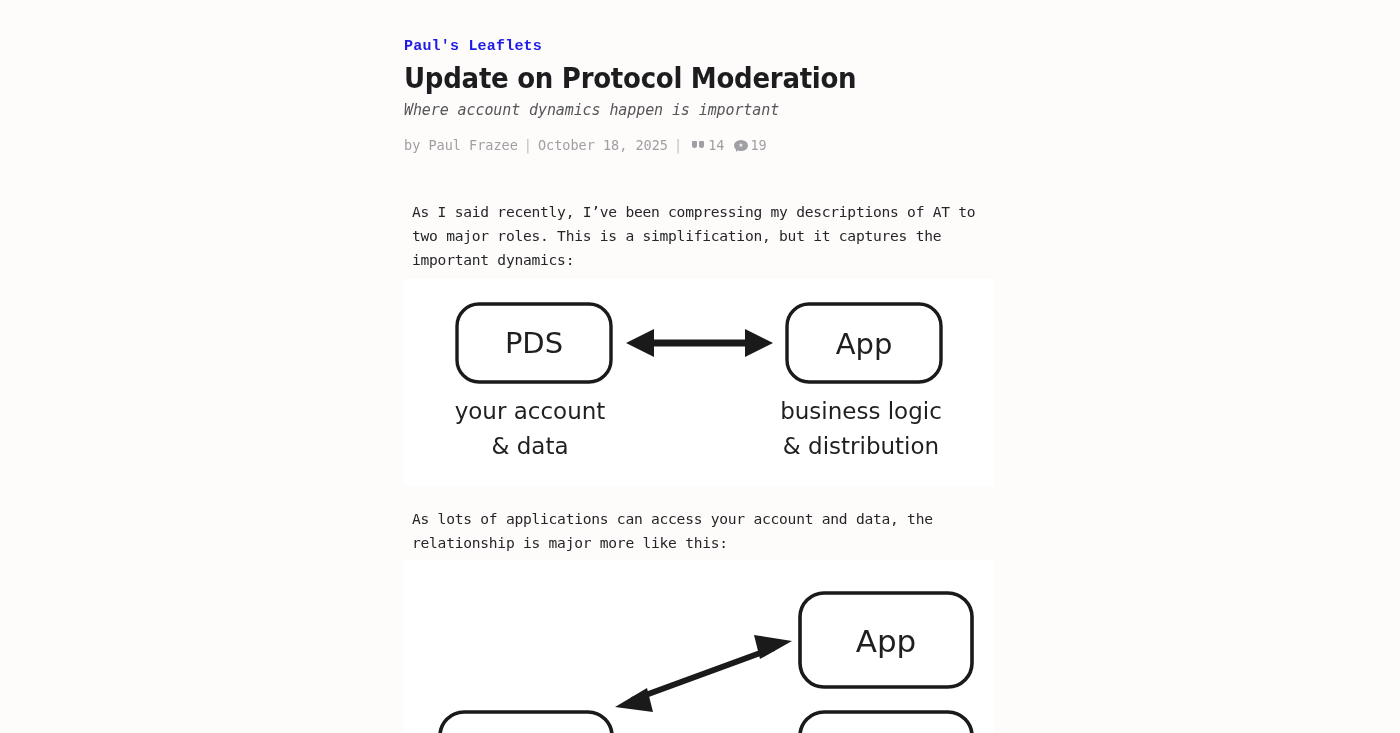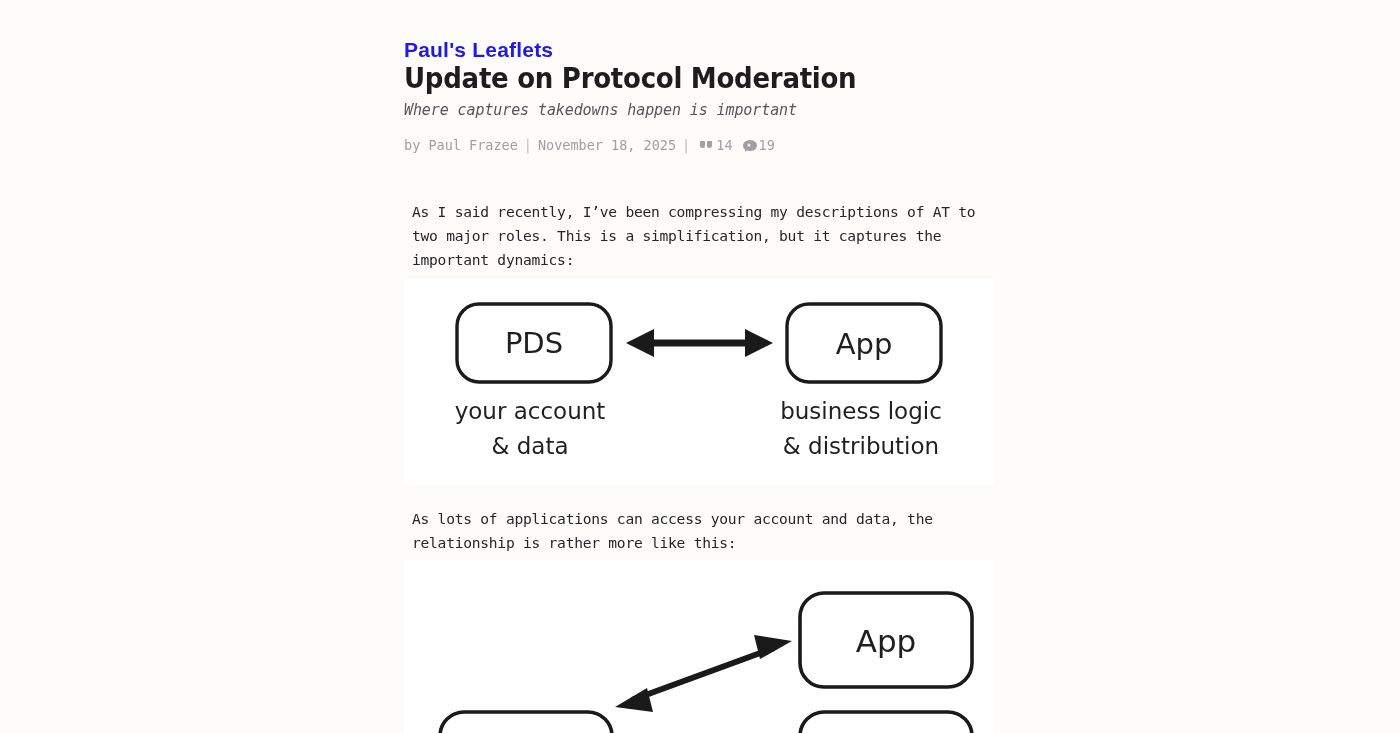--- a/index.html
+++ b/index.html
@@ -29,22 +29,22 @@
     left: 404px;
     top: 0;
     width: 590px;
   }
 
   
   .site-link {
     display: block;
     margin: 0;
     padding: 0;
-    font-family: Liberation Sans, sans-serif;
-    font-size: 21px;
+    font-family: Liberation Mono, monospace;
+    font-size: 15px;
     font-weight: 700;
     letter-spacing: 0.2px;
     color: #1f1ae8;
     text-decoration: none;
     position: absolute;
     top: 38px;
     left: 0;
     white-space: nowrap;
   }
 
@@ -178,26 +178,26 @@
 </head>
 <body>
 
 <div class="page">
   <div class="article">
 
     <a href="#" class="site-link">Paul's Leaflets</a>
 
     <h1 class="post-title">Update on Protocol Moderation</h1>
 
-    <p class="post-subtitle">Where captures takedowns happen is important</p>
+    <p class="post-subtitle">Where account dynamics happen is important</p>
 
     <div class="post-meta">
       <span>by Paul Frazee</span>
       <span class="meta-sep">|</span>
-      <span>November 18, 2025</span>
+      <span>October 18, 2025</span>
       <span class="meta-sep">|</span>
 
       <span class="meta-stat">
         <span class="meta-icon icon-quote"></span>
         <span>14</span>
       </span>
 
       <span class="meta-stat">
         <span class="meta-icon icon-bubble">
           <span class="bub"></span>
@@ -227,21 +227,21 @@
         </g>
 
         <text x="126" y="140" text-anchor="middle" font-family="DejaVu Sans, Liberation Sans, sans-serif" font-size="23" fill="#1f1f22">your account</text>
         <text x="126" y="175" text-anchor="middle" font-family="DejaVu Sans, Liberation Sans, sans-serif" font-size="23" fill="#1f1f22">&amp; data</text>
 
         <text x="457" y="140" text-anchor="middle" font-family="DejaVu Sans, Liberation Sans, sans-serif" font-size="23" fill="#1f1f22">business logic</text>
         <text x="457" y="175" text-anchor="middle" font-family="DejaVu Sans, Liberation Sans, sans-serif" font-size="23" fill="#1f1f22">&amp; distribution</text>
       </svg>
     </div>
 
-    <p class="para para-2">As lots of applications can access your account and data, the relationship is rather more like this:</p>
+    <p class="para para-2">As lots of applications can access your account and data, the relationship is major more like this:</p>
 
     <div class="figure figure-2">
       <svg width="590" height="260" viewBox="0 0 590 260" xmlns="http://www.w3.org/2000/svg">
         <rect x="0" y="0" width="590" height="260" fill="#ffffff"></rect>
 
         <rect x="396" y="33" width="172" height="94" rx="24" ry="24" fill="#ffffff" stroke="#1a1a1a" stroke-width="3.6"></rect>
         <text x="482" y="92" text-anchor="middle" font-family="DejaVu Sans, Liberation Sans, sans-serif" font-size="31" fill="#1f1f22">App</text>
 
         <g>
           <line x1="228" y1="140" x2="370" y2="88" stroke="#1a1a1a" stroke-width="6"></line>

